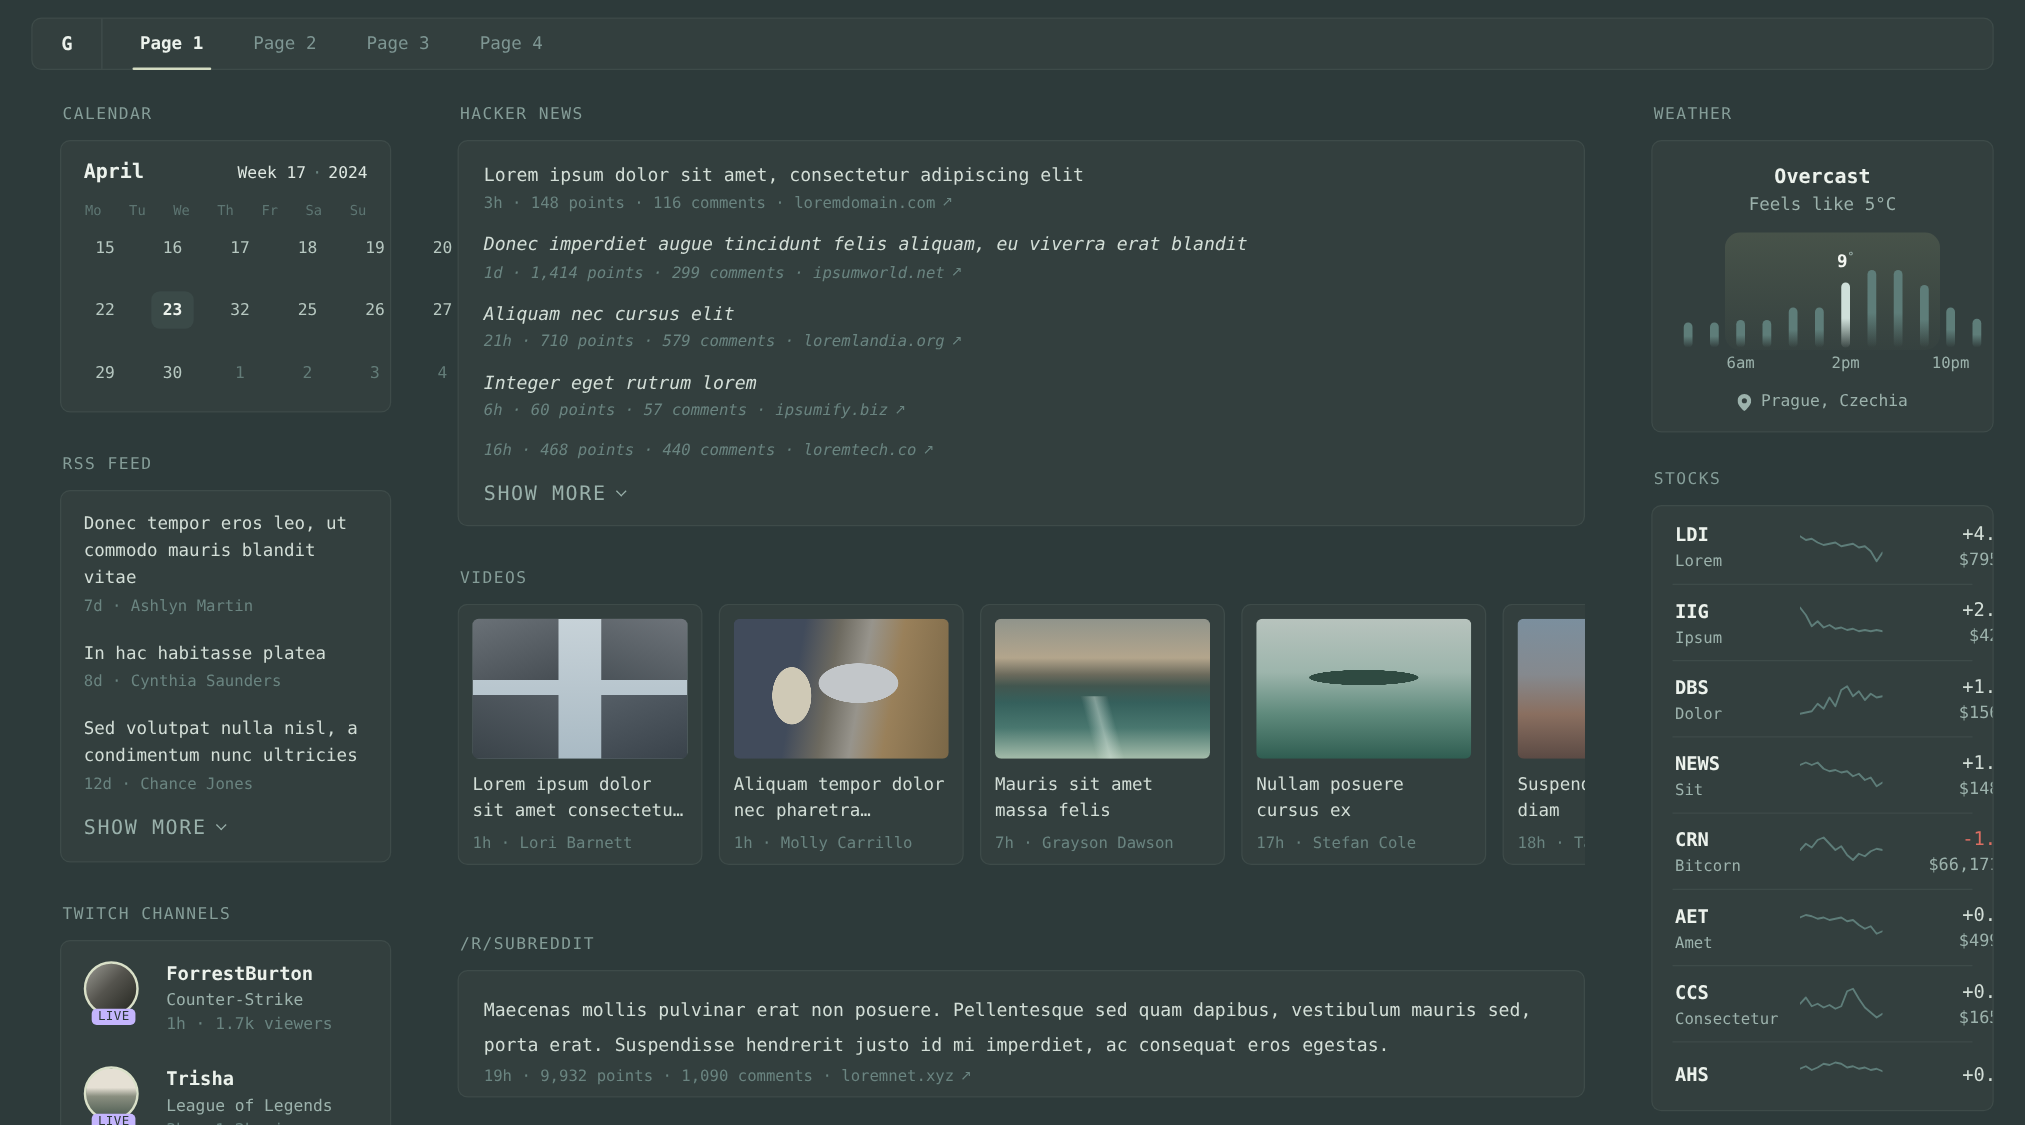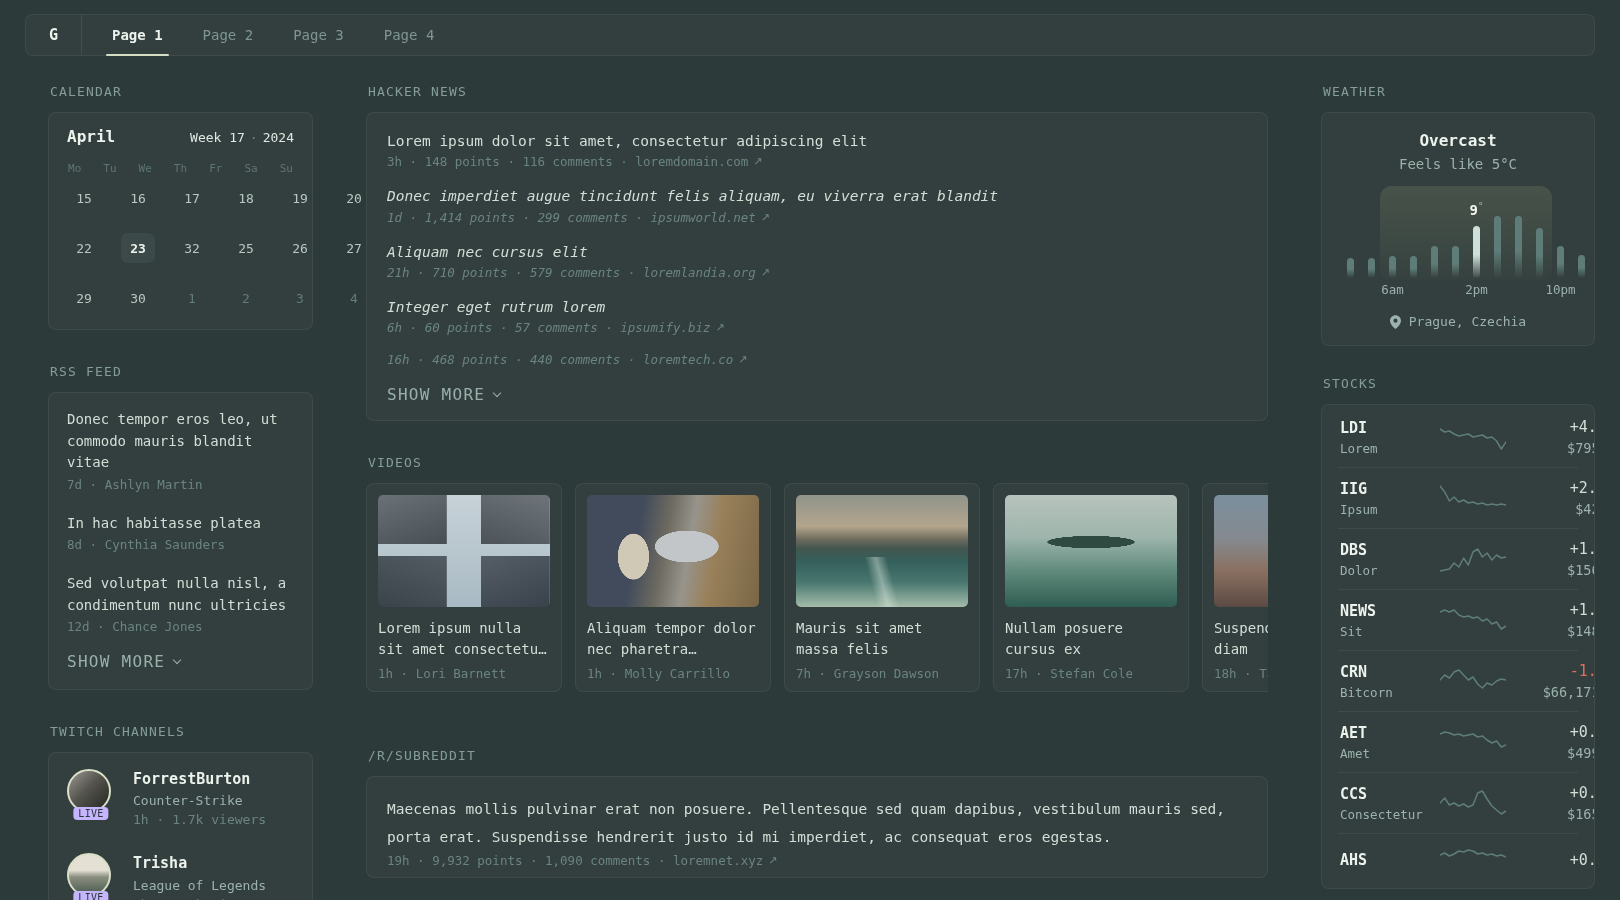--- a/index.html
+++ b/index.html
@@ -257,21 +257,21 @@
             </button>
           </div>
       </div>
 
       <div class="widget" data-interactable="false">
         <div class="section-label" data-interactable="false">VIDEOS</div>
         <div class="v-row" id="videos-row" data-interactable="false">
             <div class="v-card" data-interactable="true">
               <div class="v-thumb" data-interactable="true" style="background: linear-gradient(160deg, rgb(106, 113, 119), rgb(71, 78, 84)) left top / 40% 44% no-repeat, linear-gradient(200deg, rgb(110, 116, 122), rgb(75, 83, 89)) right top / 40% 44% no-repeat, linear-gradient(20deg, rgb(58, 67, 73), rgb(84, 92, 99)) left bottom / 40% 46% no-repeat, linear-gradient(-20deg, rgb(57, 66, 74), rgb(85, 94, 102)) right bottom / 40% 46% no-repeat, linear-gradient(rgb(199, 210, 216), rgb(169, 186, 196));"></div>
               <div class="v-title" data-interactable="true">
-                <div data-interactable="false">Lorem ipsum nulla</div>
+                <div data-interactable="false">Lorem ipsum dolor</div>
                 <div data-interactable="false">sit amet consectetu…</div>
               </div>
               <div class="v-meta" data-interactable="false">1h · Lori Barnett</div>
             </div>
             <div class="v-card" data-interactable="true">
               <div class="v-thumb" data-interactable="true" style="background: radial-gradient(34% 26% at 58% 46%, rgb(194, 198, 201) 0px, rgb(194, 198, 201) 54%, rgba(0, 0, 0, 0) 55%), radial-gradient(20% 45% at 27% 55%, rgb(207, 201, 182) 0px, rgb(207, 201, 182) 45%, rgba(0, 0, 0, 0) 46%), linear-gradient(100deg, rgb(65, 75, 91) 0%, rgb(65, 75, 91) 30%, rgb(109, 106, 96) 45%, rgb(151, 148, 140) 58%, rgb(153, 128, 90) 72%, rgb(122, 103, 71) 100%);"></div>
               <div class="v-title" data-interactable="true">
                 <div data-interactable="false">Aliquam tempor dolor</div>
                 <div data-interactable="false">nec pharetra…</div>
               </div>

